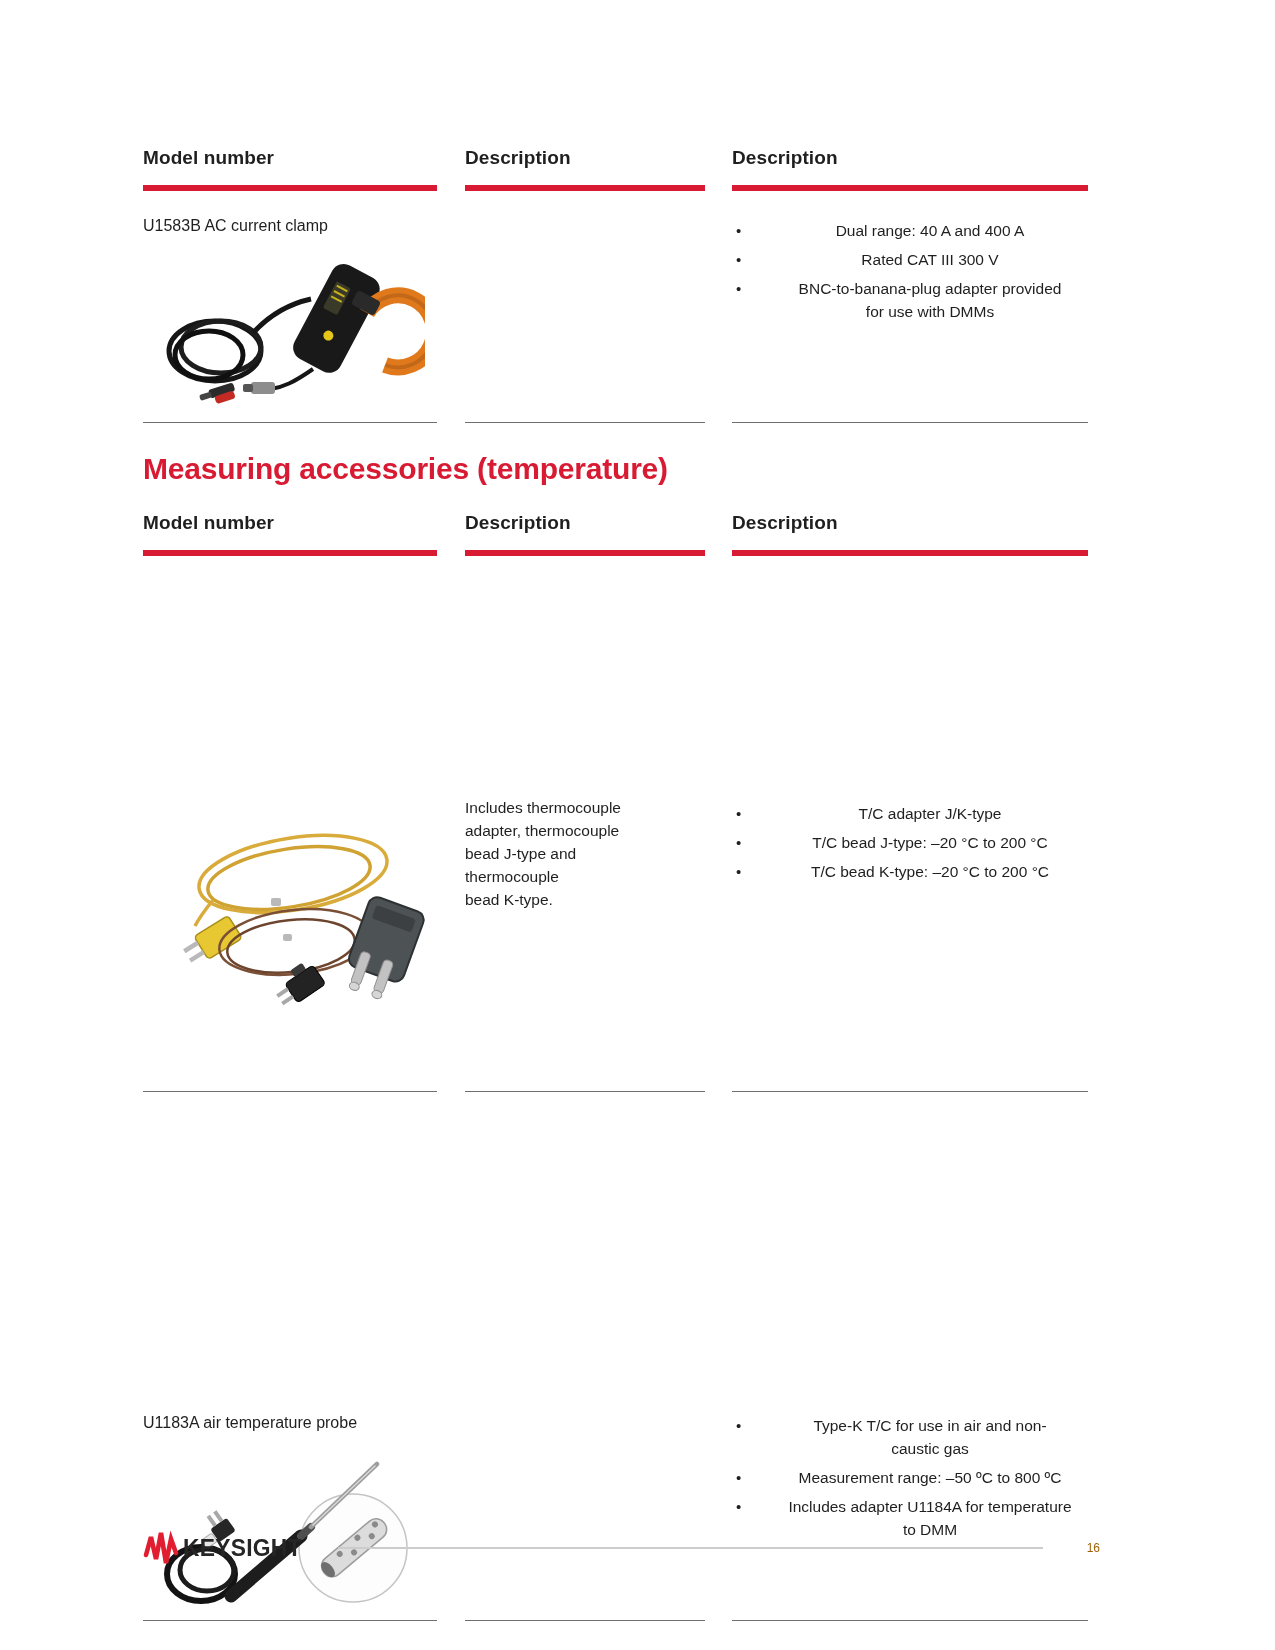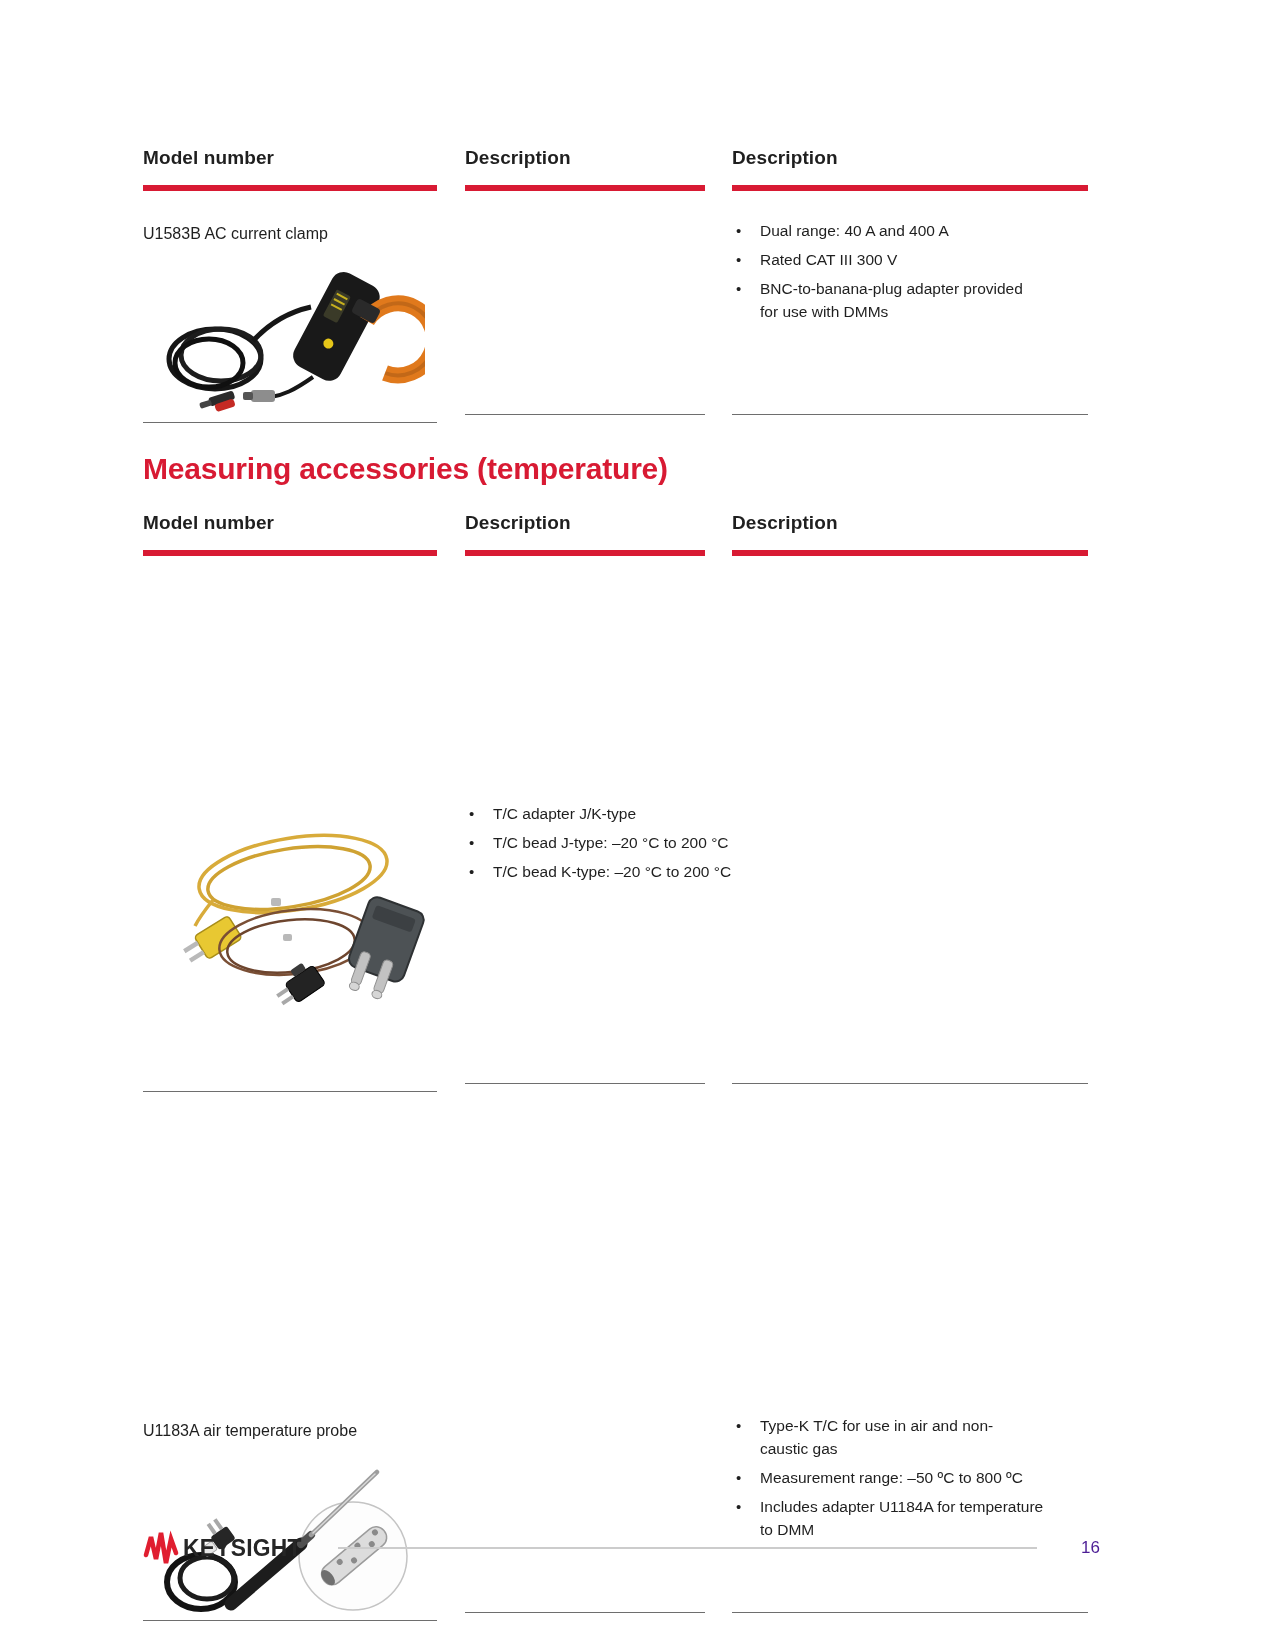--- a/index.html
+++ b/index.html
@@ -8,38 +8,38 @@
     --sep:#6e6e6e;
   }
   html,body{margin:0;padding:0;}
   body{
     width:1275px;height:1650px;position:relative;background:#ffffff;
     font-family:"Liberation Sans","DejaVu Sans",sans-serif;color:var(--ink);
     overflow:hidden;
   }
   .abs{position:absolute;left:143px;}
   .grid{display:grid;grid-template-columns:322px 267px 368px;}
-  .cw1{width:294px;margin-top:8px;} .cw2{width:240px;} .cw3{width:356px;}
+  .cw1{width:294px;} .cw2{width:240px;} .cw3{width:356px;}
   .colhead{font-size:19px;font-weight:bold;letter-spacing:0.1px;}
   .redbar{height:6px;background:var(--red);margin-top:16px;}
   .row{position:relative;}
   .seprow{position:absolute;bottom:0;left:0;width:957px;display:grid;grid-template-columns:322px 267px 368px;}
   .sepline{border-top:1px solid var(--sep);height:0;}
   .model{font-size:16px;line-height:22px;white-space:pre-line;}
   .desc{font-size:15.5px;line-height:23px;white-space:pre-line;}
   .bullets{padding-top:14px;}
   .bullet{display:flex;margin-bottom:6px;}
   .dot{width:24px;flex:0 0 24px;font-size:15px;line-height:23px;text-align:left;padding-left:4px;}
-  .btext{font-size:15.5px;line-height:23px;white-space:pre-line;flex:1;}
+  .btext{font-size:15.5px;line-height:23px;white-space:pre-line;flex:1;text-align:center;}
   .section-title{font-size:30px;font-weight:bold;color:var(--red);letter-spacing:-0.2px;}
   .prod{display:block;}
   
   #footer{display:flex;align-items:center;width:957px;}
   #footer .rule{flex:1;height:2px;background:#cccccc;margin:0 44px 0 30px;}
-  #footer .pagenum{font-size:17px;color:#4c1d95;}
+  #footer .pagenum{font-size:12px;color:#a16207;}
   .brandtext{font-size:24px;font-weight:bold;color:#262626;letter-spacing:0.3px;transform:scaleX(0.95);transform-origin:left;display:inline-block;}
   .logo{display:flex;align-items:center;}
 </style>
 </head>
 <body>
 
 <div class="abs grid" style="top:147px;">
   <div>
     <div class="colhead">Model number</div>
     <div class="redbar cw1"></div>
@@ -155,20 +155,27 @@
       <g transform="rotate(20 242 118)">
         <rect x="214" y="80" width="58" height="74" rx="9" fill="#4d5255" stroke="#2e3133" stroke-width="2"></rect>
         <rect x="222" y="88" width="42" height="14" rx="3" fill="#3c4043"></rect>
         <rect x="224" y="136" width="10" height="34" rx="4" fill="#c2c2c2" stroke="#8f8f8f" stroke-width="1"></rect>
         <rect x="248" y="136" width="10" height="34" rx="4" fill="#c2c2c2" stroke="#8f8f8f" stroke-width="1"></rect>
         <ellipse cx="229" cy="172" rx="5" ry="4" fill="#d6d6d6" stroke="#8f8f8f" stroke-width="1"></ellipse>
         <ellipse cx="253" cy="172" rx="5" ry="4" fill="#d6d6d6" stroke="#8f8f8f" stroke-width="1"></ellipse>
       </g>
     </svg>
   </div>
+  <div style="padding-top:8px;">
+    <div class="desc cw2">Includes thermocouple
+adapter, thermocouple
+bead J-type and
+thermocouple
+bead K-type.</div>
+  </div>
   <div class="bullets">
     <div class="bullet">
       <span class="dot">•</span>
       <span class="btext">T/C adapter J/K-type</span>
     </div>
     <div class="bullet">
       <span class="dot">•</span>
       <span class="btext">T/C bead J-type: –20 °C to 200 °C</span>
     </div>
     <div class="bullet">

